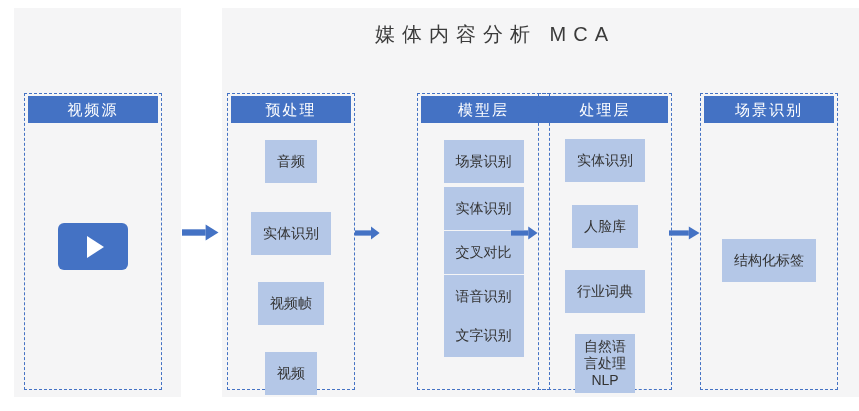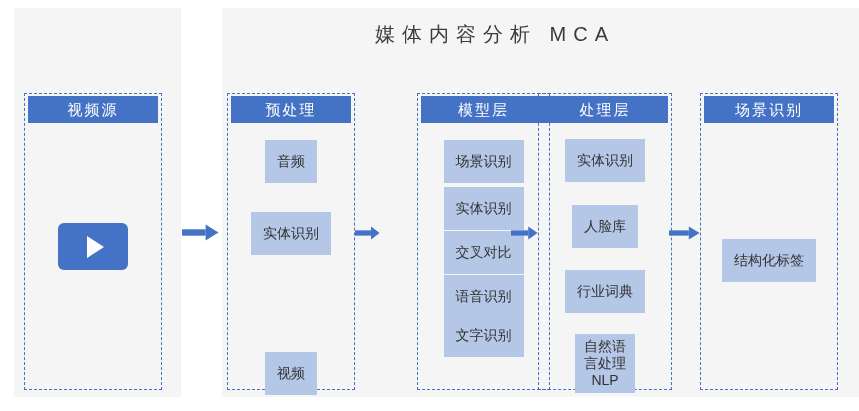--- a/index.html
+++ b/index.html
@@ -125,20 +125,21 @@
     <div class="col-header">视频源</div>
     <div class="play-btn">
       <span class="play-tri"></span>
     </div>
   </div>
 
   <div class="col col2">
     <div class="col-header">预处理</div>
     <div class="item" style="top:46px">音频</div>
     <div class="item" style="top:118px">实体识别</div>
+    <div class="item" style="top:188px">视频帧</div>
     <div class="item" style="top:258px">视频</div>
   </div>
 
   <div class="col col3">
     <div class="col-header">模型层</div>
     <div class="item" style="top:93px">实体识别</div>
     <div class="item" style="top:46px">场景识别</div>
     <div class="item" style="top:137px">交叉对比</div>
     <div class="item" style="top:181px">语音识别</div>
     <div class="item" style="top:220px">文字识别</div>

